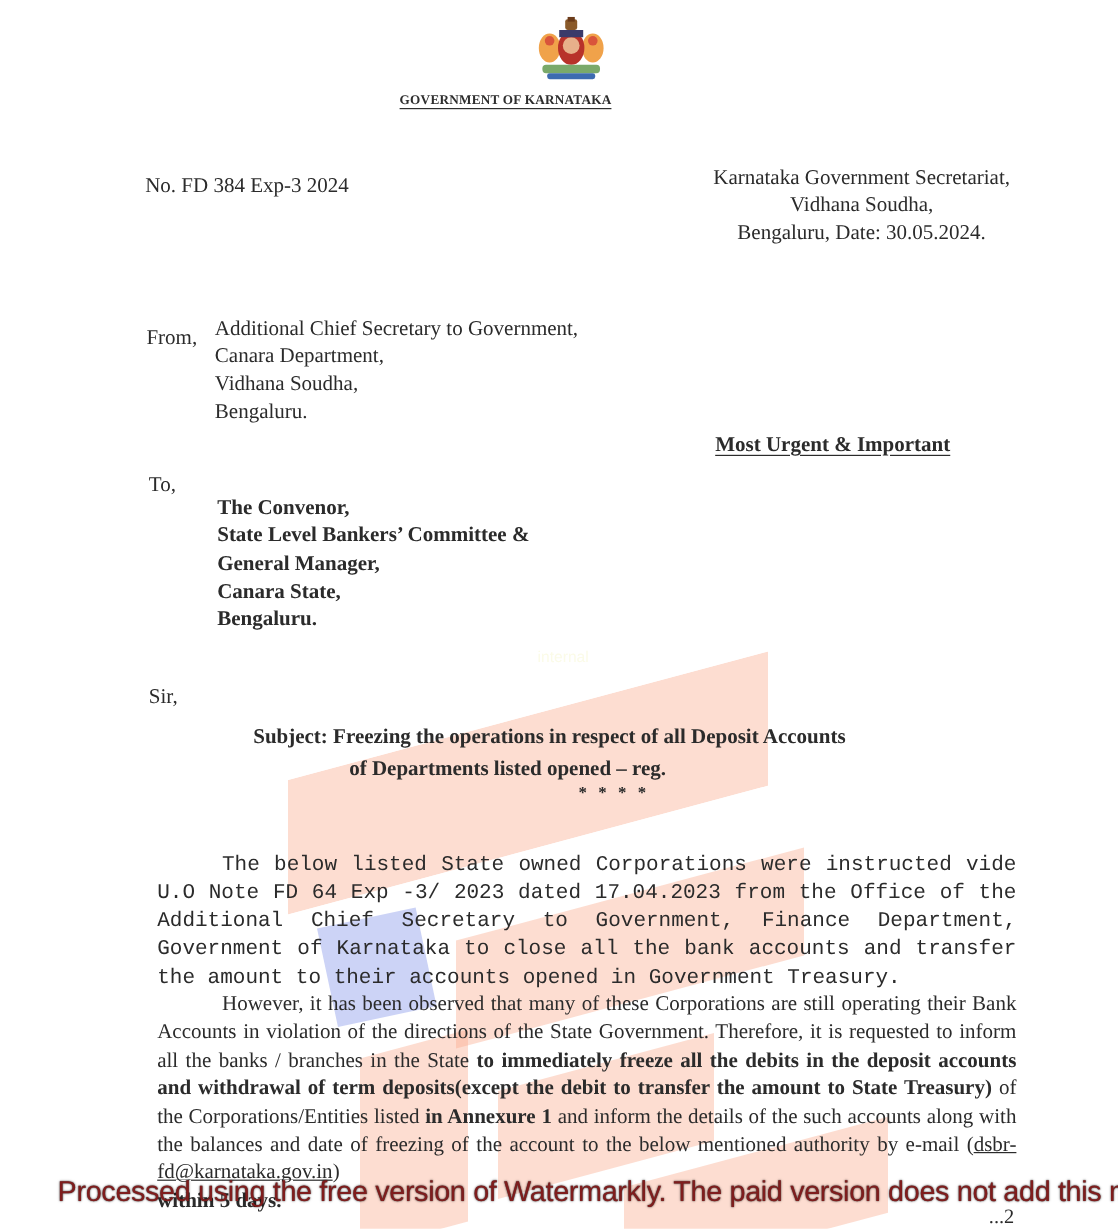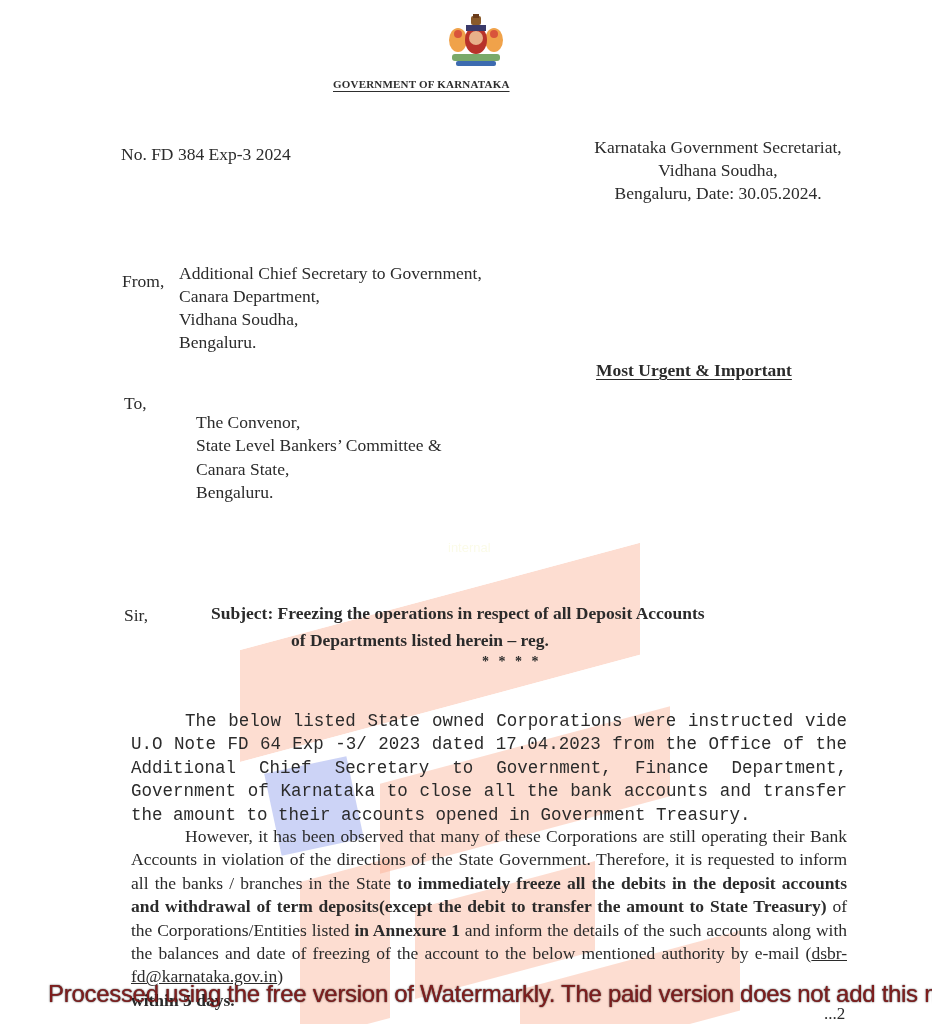--- a/index.html
+++ b/index.html
@@ -45,30 +45,30 @@
     .from-block { left: 179px; top: 262px; line-height: 23px; }
 
     .urgent {
       left: 596px; top: 360px;
       font-weight: bold;
       text-decoration: underline;
       text-underline-offset: 3px;
     }
 
     .to-label { left: 124px; top: 393px; }
-    .to-block { left: 196px; top: 411px; line-height: 23.3px; }
+    .to-block { left: 181px; top: 411px; line-height: 23.3px; font-weight: bold; }
 
     .internal-mark {
       left: 448px; top: 540px;
       font-family: "Liberation Sans", sans-serif;
       font-size: 13px;
       color: #fbfbe8;
     }
 
-    .sir { left: 124px; top: 570px; margin-top: 35px; }
+    .sir { left: 124px; top: 570px; }
 
     .subject {
       left: 211px; top: 600px;
       font-weight: bold;
       line-height: 27px;
       width: 600px;
     }
     .subject .line2 { padding-left: 80px; display: block; }
     .stars {
       left: 482px; top: 654px;
@@ -162,31 +162,32 @@
     <div>Vidhana Soudha,</div>
     <div>Bengaluru.</div>
   </div>
 
   <div class="abs urgent">Most Urgent &amp; Important</div>
 
   <div class="abs to-label">To,</div>
   <div class="abs to-block">
     <div>The Convenor,</div>
     <div>State Level Bankers’ Committee &amp;</div>
+    <div>General Manager,</div>
     <div>Canara State,</div>
     <div>Bengaluru.</div>
   </div>
 
   <div class="abs internal-mark">internal</div>
 
   <div class="abs sir">Sir,</div>
 
   <div class="abs subject">
     <span>Subject: Freezing the operations in respect of all Deposit Accounts</span>
-    <span class="line2">of Departments listed herein – reg.</span>
+    <span class="line2">of Departments listed opened – reg.</span>
   </div>
   <div class="abs stars">* * * *</div>
 
   <div class="abs para para1">
     <span class="indent"></span><span>The below listed State owned Corporations were instructed vide U.O Note FD 64 Exp -3/ 2023 dated 17.04.2023 from the Office of the Additional Chief Secretary to Government, Finance Department, Government of Karnataka to close all the bank accounts and transfer the amount to their accounts opened in Government Treasury.</span>
   </div>
 
   <div class="abs para para2">
     <span class="indent"></span><span>However, it has been observed that many of these Corporations are still operating their Bank Accounts in violation of the directions of the State Government. Therefore, it is requested to inform all the banks / branches in the State </span><b>to immediately freeze all the debits in the deposit accounts and withdrawal of term deposits(except the debit to transfer the amount to State Treasury)</b><span> of the Corporations/Entities listed </span><b>in Annexure 1</b><span> and inform the details of the such accounts along with the balances and date of freezing of the account to the below mentioned authority by e-mail (</span><a class="email-link">dsbr-fd@karnataka.gov.in</a><span>)</span>
     <br>

